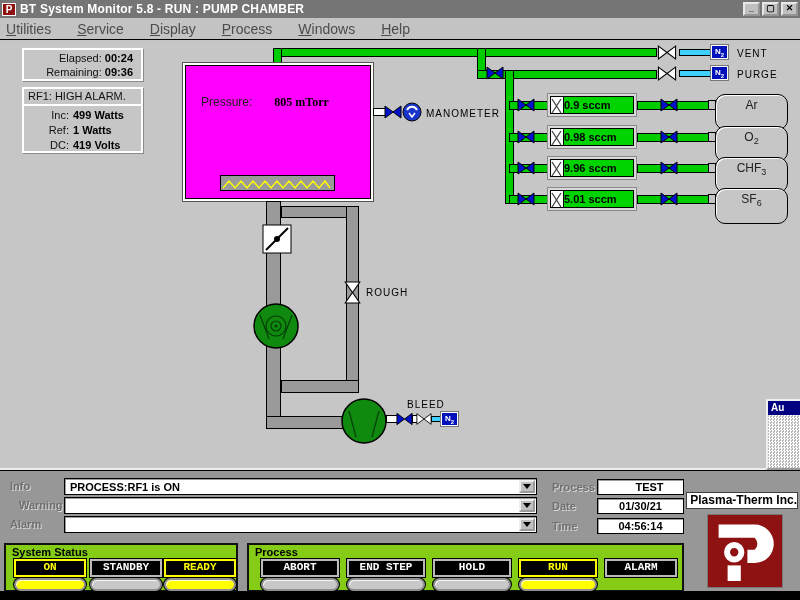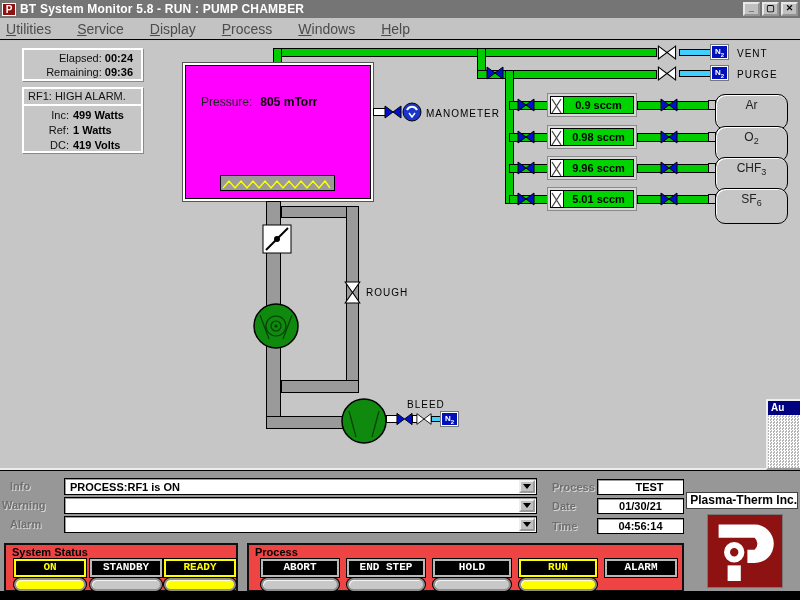--- a/index.html
+++ b/index.html
@@ -29,31 +29,31 @@
   .rfrow .l { text-align:right; }
   .rfrow b { color:#000; }
 
   .pipe-g { background:#00cc00; border:1px solid #000; }
   .pipe-gray { background:#9a9a9a; border:1px solid #000; }
   .pipe-c { background:#3fd0ff; border:1px solid #000; }
   .pipe-w { background:#fff; border:1px solid #000; }
 
   .chamber { background:#ff00ff; border:2px solid #fff; box-shadow:0 0 0 1px #555, inset 0 0 0 1px #000; }
   .ptext { position:absolute; left:16px; top:30px; font-size:12px; color:#222; }
-  .ptext b { color:#000; margin-left:8px; }
+  .ptext b { color:#000; margin-left:22px;font-family:Liberation Serif, serif; }
   .electrode { position:absolute; left:35px; top:110px; width:115px; height:16px; background:#9a9a9a; border:1px solid #000; }
 
   .n2box { width:17px; height:14px; background:#0011bb; color:#fff; border:1px solid #fff; box-shadow:0 0 0 1px #777; font-size:8px; font-weight:bold; text-align:center; line-height:12px; }
   .n2box sub { font-size:6px; }
   .linelabel { font-size:10px; color:#000; letter-spacing:1px; white-space:nowrap; }
 
   .mfc { width:90px; height:24px; background:#d9d9d9; border:1px solid #8a8a8a; padding:2px; }
   .mfc .inner { width:100%; height:100%; border:1px solid #000; display:flex; }
   .mfc .xsq { width:13px; background:#fff; border-right:1px solid #000; position:relative; }
-  .mfc .disp { flex:1; background:#00d400; font-size:11px; font-weight:bold; color:#000; text-align:center; line-height:16px; }
+  .mfc .disp { flex:1; background:#00d400; font-size:11px; font-weight:bold; color:#000; line-height:16px; }
   .cyl { width:73px; height:36px; background:#c6c6c6; border:1px solid #000; border-radius:10px; box-shadow:inset 1px 1px 0 #fff; font-size:12px; color:#222; text-align:center; line-height:20px; }
   .cyl sub { font-size:9px; }
   .cylnub { width:8px; height:10px; background:#c6c6c6; border:1px solid #000; }
 
   
   .auxwin { width:36px; height:71px; background:#c0c0c0; border:2px outset #eee; }
   .auxwin .tb { height:14px; background:#000080; color:#fff; font-size:10px; font-weight:bold; padding-left:3px; line-height:14px; }
   .auxwin .bd { height:53px; background:repeating-conic-gradient(#fff 0% 25%, #b5b5b5 0% 50%); background-size:3px 3px; }
 
   
@@ -61,21 +61,21 @@
   .emboss { font-size:11px; font-weight:bold; color:#6f6f6f; text-shadow:1px 1px 0 #d8d8d8; }
   .field { background:#fff; border:1px solid #000; box-shadow:inset 1px 1px 0 #9c9c9c; font-size:11px; font-weight:bold; color:#000; }
   .combo-text { padding:2px 20px 0 5px; white-space:nowrap; overflow:hidden; }
   .ddbtn { position:absolute; right:1px; top:1px; width:16px; height:13px; background:#c0c0c0; border:2px outset #eee; display:flex; align-items:center; justify-content:center; }
   .ddbtn .tri { width:0; height:0; border:4px solid transparent; border-top:5px solid #000; margin-top:4px; }
   .valfield { text-align:center; line-height:14px; }
 
   .company { background:#fff; border:1px solid #404040; font-size:12px; font-weight:bold; text-align:right; line-height:15px; }
   .logo { background:#8e1212; border:1px solid #777; }
 
-  .grp { background:#ef4444; border:2px solid #111; }
+  .grp { background:#84cc16; border:2px solid #111; }
   .grp .gtitle { font-size:11px; font-weight:bold; color:#000; position:absolute; left:6px; top:1px; }
   .hwbtn { position:absolute; height:18px; background:#000; border:2px solid #b9b9b9; box-shadow:0 0 0 1px #000; text-align:center; font-size:11px; font-weight:bold; line-height:13px; color:#fff;font-family:Liberation Mono, monospace; }
   .hwbtn.yellow { border-color:#ffff00; color:#ffff00; }
   .lamp { position:absolute; height:13px; border:2px solid #8f8f8f; border-radius:8px; background:#c8c8c8; box-shadow:0 0 0 1px #000, inset 1px 1px 0 rgba(255,255,255,.8); }
   .lamp.lit { background:#ffff00; }
   .silence { position:absolute; height:14px; border:2px solid #8f8f8f; border-radius:8px; background:#c8c8c8; box-shadow:0 0 0 1px #000; text-align:center; }
   .silence .in { margin:1px 3px; border:1px solid #000; border-radius:6px; font-size:8px; font-weight:bold; color:#000; line-height:8px; letter-spacing:1px; }
   .blackstrip { left:0; top:591px; width:800px; height:9px; background:#000; }
 </style>
 </head>
@@ -291,21 +291,21 @@
 <div class="abs bottom">
 
   <div class="abs emboss" style="left:10px;top:9px;">Info</div>
   <div class="abs field" style="left:64px;top:7px;width:473px;height:17px;">
     <div class="combo-text">PROCESS:RF1 is ON</div>
     <div class="ddbtn">
         <div class="tri"></div>
       </div>
   </div>
 
-  <div class="abs emboss" style="left:2px;top:28px;">Warning</div>
+  <div class="abs emboss" style="left:19px;top:28px;">Warning</div>
   <div class="abs field" style="left:64px;top:26px;width:473px;height:17px;">
     <div class="combo-text"></div>
     <div class="ddbtn">
         <div class="tri"></div>
       </div>
   </div>
 
   <div class="abs emboss" style="left:10px;top:47px;">Alarm</div>
   <div class="abs field" style="left:64px;top:45px;width:473px;height:17px;">
     <div class="combo-text"></div>

